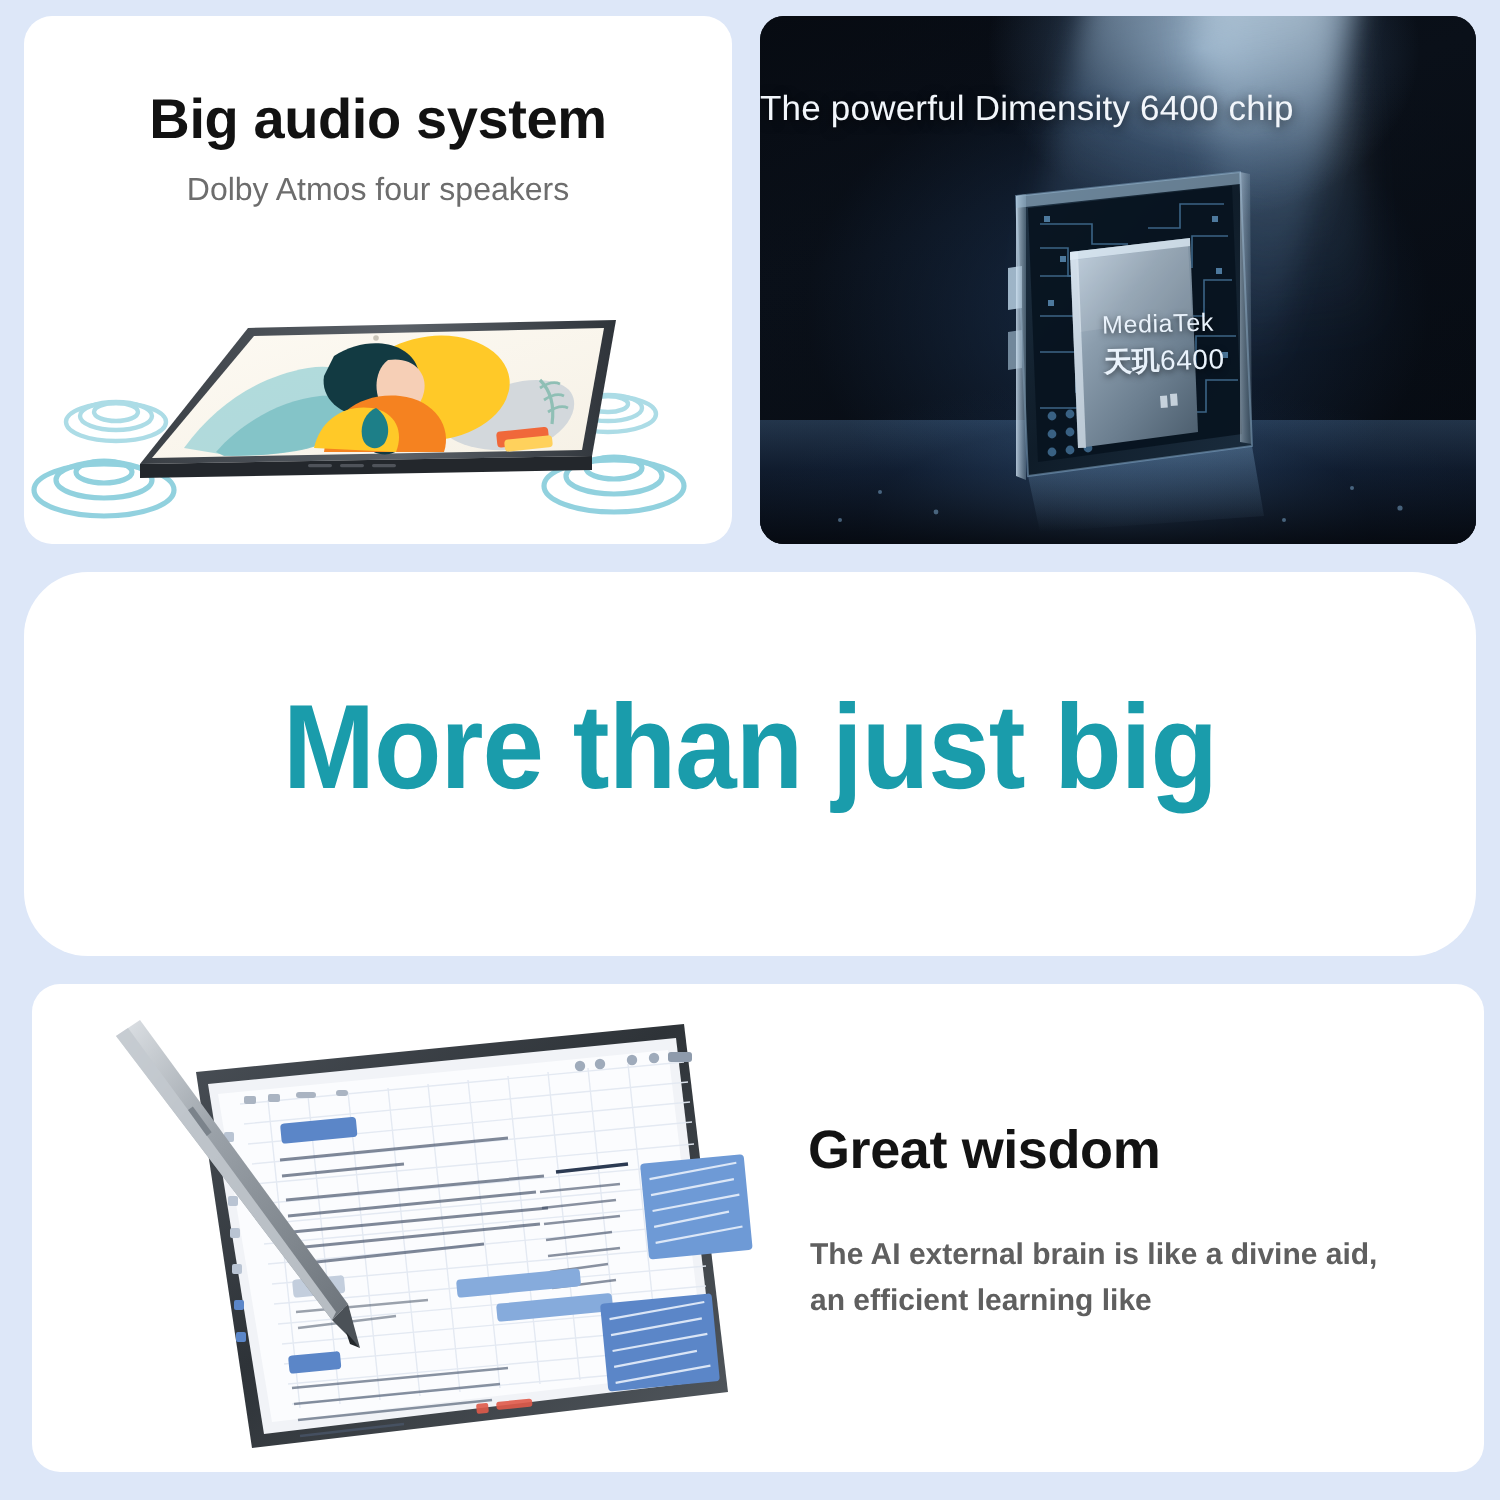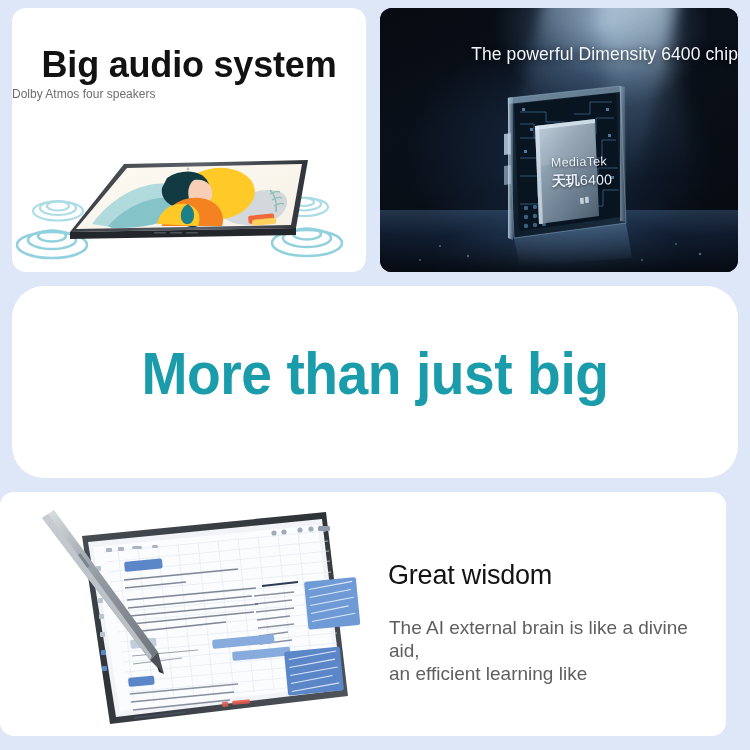--- a/index.html
+++ b/index.html
@@ -34,31 +34,32 @@
     top: 8px;
     width: 354px;
     height: 264px;
   }
   .audio-title {
     position: absolute;
     top: 36px;
     left: 0;
     width: 100%;
     text-align: center;
-    font-size: 36px;
+    font-size: 28px;
     font-weight: bold;
     color: #121212;
     letter-spacing: -0.2px;
   }
   .audio-sub {
     position: absolute;
     top: 79px;
     left: 0;
     width: 100%;
-    font-size: 12px;
+    text-align: center;
+    font-size: 16px;
     color: #6d6d6d;
   }
   .audio-art {
     position: absolute;
     left: 0;
     top: 120px;
     width: 354px;
     height: 144px;
   }
 
@@ -108,21 +109,21 @@
     bottom: 0;
     width: 100%;
     height: 62px;
     background: linear-gradient(180deg, rgba(110,165,225,.26) 0%, rgba(25,45,75,.45) 40%, rgba(6,10,17,.9) 100%);
   }
   .chip-title {
     position: absolute;
     top: 36px;
     left: 0;
     width: 100%;
-    text-align: right;
+    text-align: left;
     font-size: 17.5px;
     color: #f2f6fb;
     letter-spacing: .1px;
     text-shadow: 0 1px 6px rgba(0,0,0,.7);
     z-index: 6;
   }
   .chip-art {
     position: absolute;
     left: 0;
     top: 0;
@@ -170,24 +171,25 @@
     line-height: 76px;
     font-weight: bold;
     color: #1a9cab;
     font-family: "Liberation Sans Narrow", "Liberation Sans", sans-serif;
     transform: scaleX(0.92);
     letter-spacing: -0.5px;
   }
 
   
   #card-wisdom {
-    left: 0;
+    left: 16px;
     top: 492px;
     width: 726px;
     height: 244px;
+    font-weight: bold;
   }
   .wisdom-art {
     position: absolute;
     left: 26px;
     top: 8px;
     width: 340px;
     height: 232px;
   }
   .wisdom-title {
     position: absolute;
@@ -195,21 +197,21 @@
     top: 68px;
     font-size: 27px;
     color: #131313;
     letter-spacing: -0.2px;
   }
   .wisdom-sub {
     position: absolute;
     left: 389px;
     top: 124px;
     width: 320px;
-    font-size: 19px;
+    font-size: 15px;
     line-height: 23px;
     color: #5f5f5f;
   }
 </style>
 </head>
 <body>
 
 <div class="page">
 
   <div class="card" id="card-audio">

